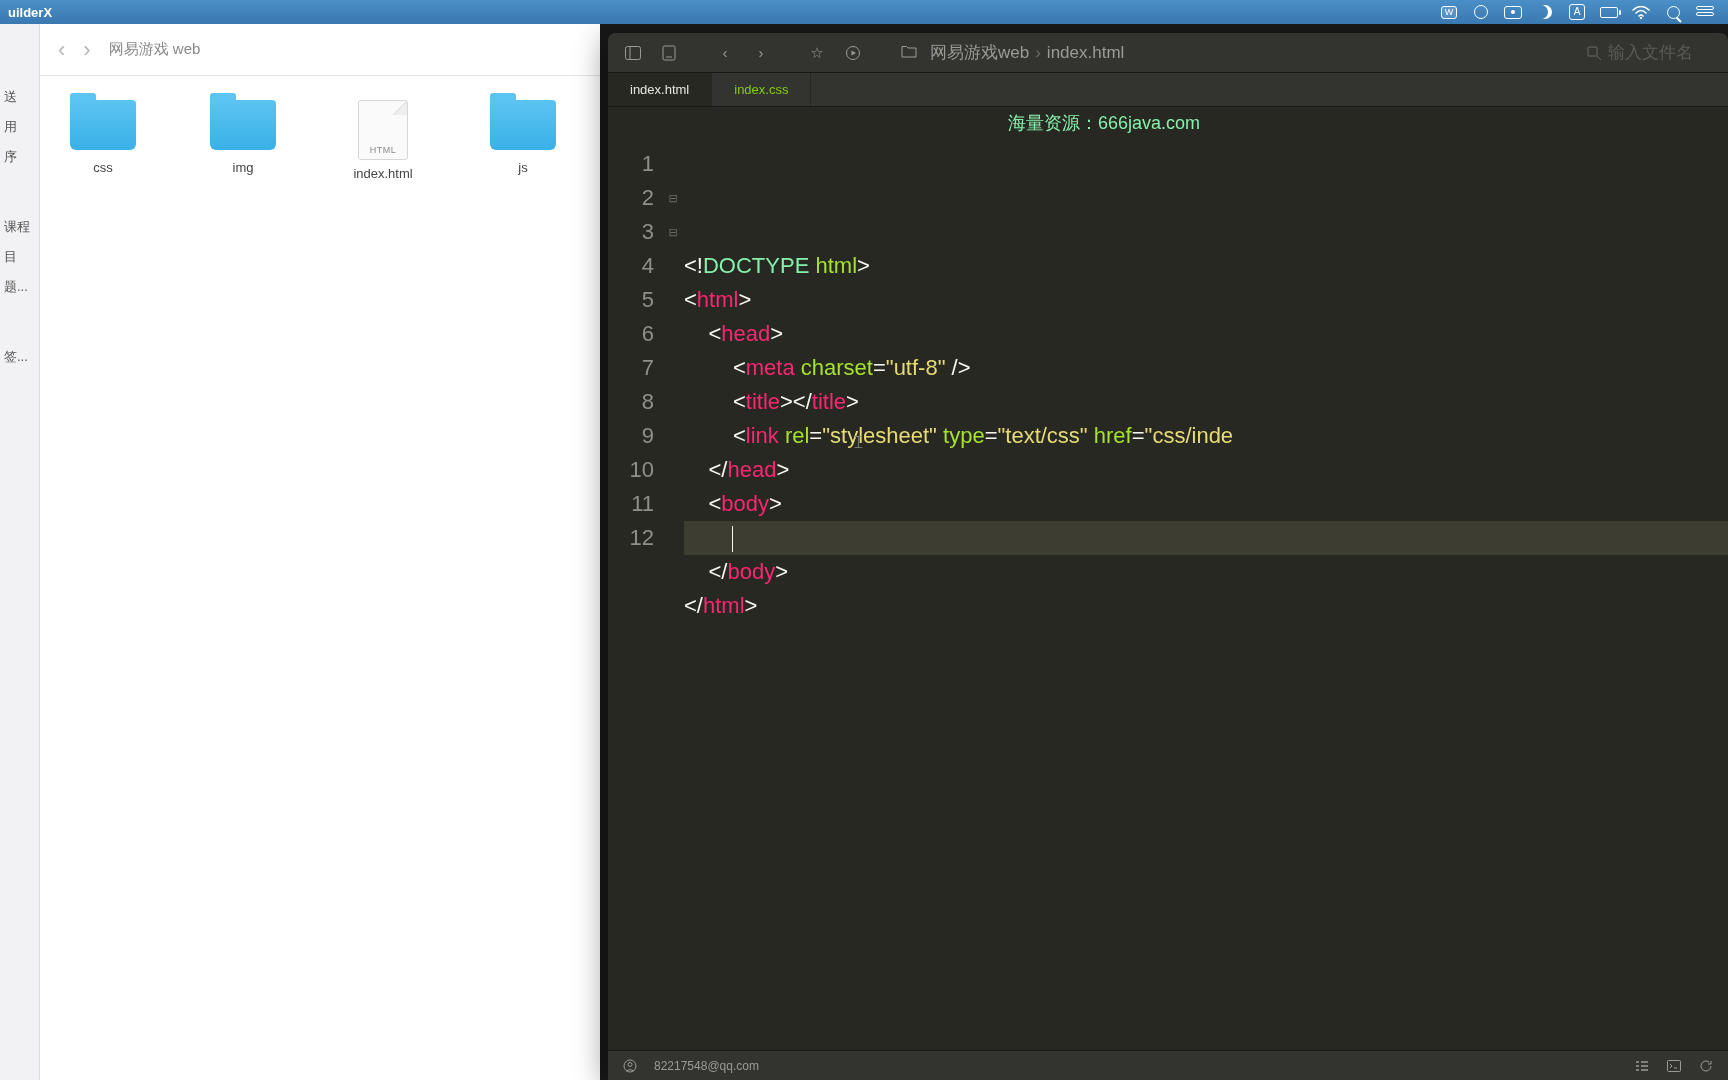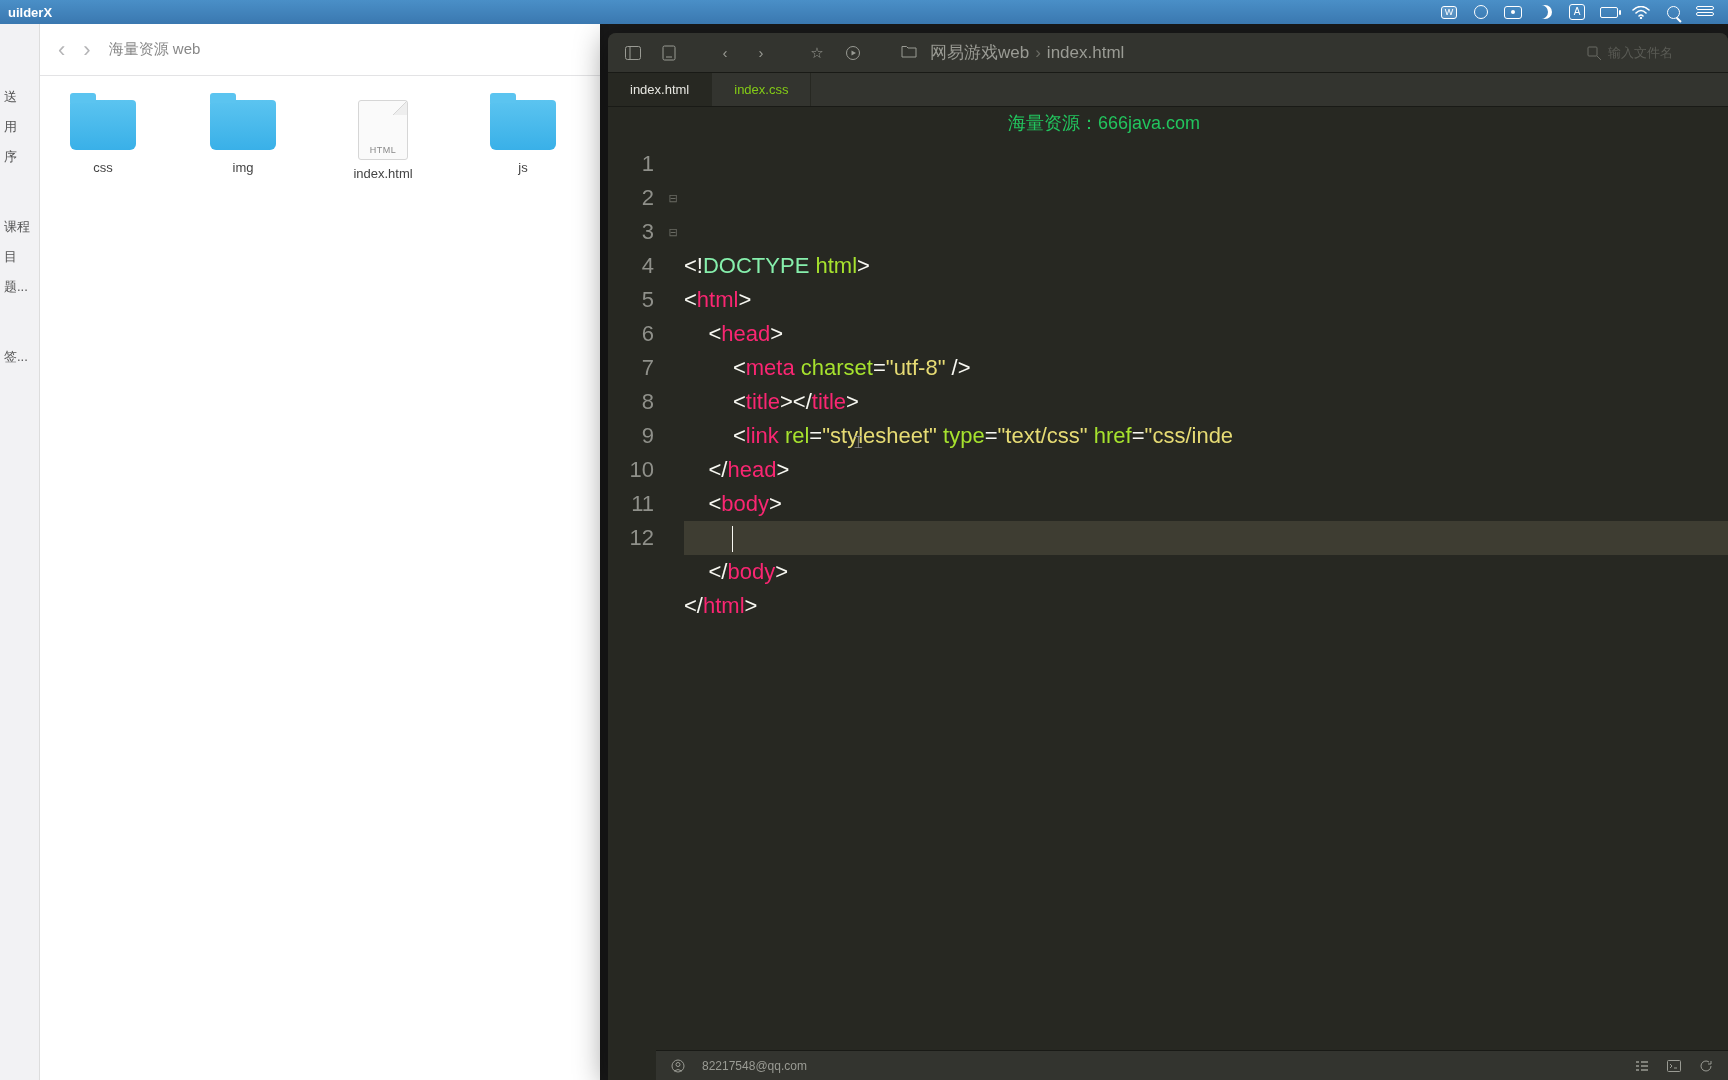--- a/index.html
+++ b/index.html
@@ -47,21 +47,21 @@
 .traffic span{width:12px;height:12px;border-radius:50%;}
 .tl-r{background:#ff5f57;} .tl-y{background:#febc2e;} .tl-g{background:#28c840;}
 .titlebar .wtitle{position:absolute;left:50%;transform:translateX(-50%);color:#c9c9c3;font-size:12px;white-space:nowrap;right:12px;left:auto;transform:none;}
 .toolbar{height:40px;background:#33342f;display:flex;align-items:center;padding:0 10px;gap:6px;border-bottom:1px solid #191a16;}
 .toolbar .tb-btn{width:30px;height:28px;display:flex;align-items:center;justify-content:center;color:#9a9b94;font-size:15px;cursor:default;}
 .toolbar .divider{width:14px;}
 .toolbar .crumb{color:#9a9b94;font-size:17px;display:flex;align-items:center;gap:6px;}
 .toolbar .crumb .sep{color:#6a6b64;}
 .toolbar .spacer{flex:1;}
 .toolbar .search{display:flex;align-items:center;gap:6px;color:#666;}
-.toolbar .search input{background:transparent;border:none;color:#aaa;font-size:13px;width:110px;outline:none;}
+.toolbar .search input{background:transparent;border:none;color:#aaa;font-size:17px;width:110px;outline:none;}
 .toolbar .search input::placeholder{color:#5a5b55;}
 
 .tabs{height:34px;background:#33342f;display:flex;border-bottom:1px solid #191a16;}
 .tab{padding:0 22px;display:flex;align-items:center;font-size:13px;color:#84cc16;border-right:1px solid #272822;cursor:default;}
 .tab.active{background:#272822;color:#e6e6e0;}
 
 .code-area{position:absolute;top:104px;bottom:30px;left:0;right:0;display:flex;font-family:Menlo,Consolas,monospace;font-size:22px;line-height:34px;}
 .gutter{width:58px;text-align:right;color:#8f908a;padding:10px 12px 0 0;user-select:none;background:#272822;}
 .gutter div{height:34px;}
 .fold-col{width:14px;padding-top:10px;}
@@ -73,21 +73,21 @@
 @keyframes blink{50%{opacity:0;}}
 .code .ibeam{position:absolute;left:172px;top:288px;color:#888;font-size:18px;}
 
 .c-punc{color:#f8f8f2;}
 .c-tag{color:#f92672;}
 .c-doctype{color:#86efac;}
 .c-attr{color:#a6e22e;}
 .c-str{color:#e6db74;}
 .c-brak{color:#f8f8f2;}
 
-.statusbar{position:absolute;bottom:0;left:0;right:0;height:30px;background:#33342f;border-top:1px solid #191a16;display:flex;align-items:center;padding:0 14px;gap:16px;color:#9a9b94;font-size:12px;margin-left:48px;}
+.statusbar{position:absolute;bottom:0;left:0;right:0;height:30px;background:#33342f;border-top:1px solid #191a16;display:flex;align-items:center;padding:0 14px;gap:16px;color:#9a9b94;font-size:12px;}
 .statusbar .sb-ico{width:16px;height:16px;display:flex;align-items:center;justify-content:center;}
 .statusbar .push-right{margin-left:auto;}
 
 svg{display:block;}
 </style>
 </head>
 <body>
 
 <div class="menubar">
   <span class="app-name">uilderX</span>
@@ -143,21 +143,21 @@
         <div class="slabel">题...</div>
       </div>
       <div class="sgroup">
         <div class="slabel">签...</div>
       </div>
     </div>
   <div class="finder-main">
     <div class="finder-tool">
       <span class="nav-arrow">‹</span>
       <span class="nav-arrow">›</span>
-      <span class="title">海量资源 web</span>
+      <span class="title">网易游戏 web</span>
     </div>
     <div class="finder-files" id="finder-files">
         <div class="fitem">
           <div class="folder-icon"></div>
           <div class="fname">css</div>
         </div>
         <div class="fitem">
           <div class="folder-icon"></div>
           <div class="fname">img</div>
         </div>
@@ -216,21 +216,21 @@
     <span class="search">
       <span>
           <svg width="16" height="16">
             <rect x="2" y="2" width="9" height="9" rx="1" fill="none" stroke="#6a6b64"></rect>
             <path d="M11 11 l4 4" stroke="#6a6b64"></path>
           </svg>
         </span>
       <input placeholder="输入文件名" style="">
     </span>
   </div>
-  <div class="watermark" style="position:absolute;top:78px;left:400px;color:#22c55e;font-size:18px;z-index:10;">海量资源：666java.com</div>
+  <div class="watermark" style="position:absolute;top:78px;left:400px;color:#86efac;font-size:18px;z-index:10;">海量资源：666java.com</div>
 
   <div class="tabs" id="tabs">
       <div class="tab active">index.html</div>
       <div class="tab">index.css</div>
     </div>
 
   <div class="code-area">
     <div class="gutter" id="gutter">
         <div>1</div>
         <div>2</div>

